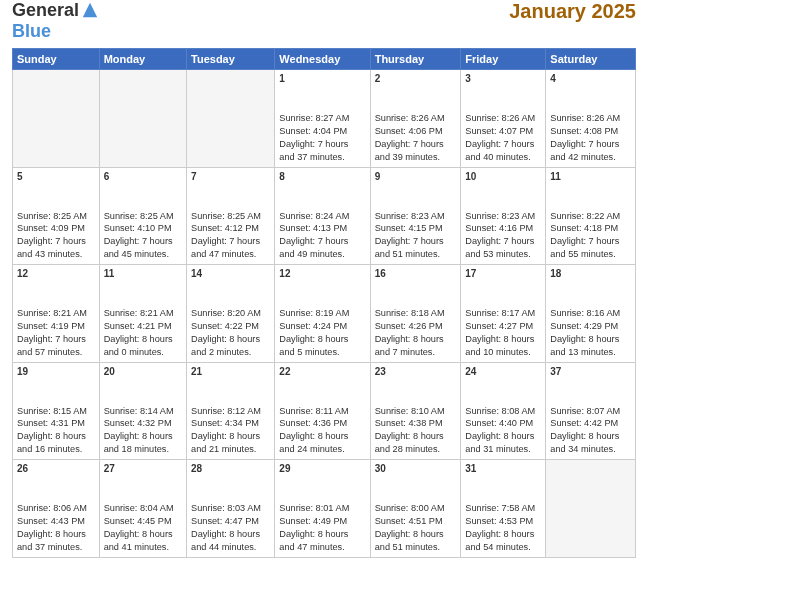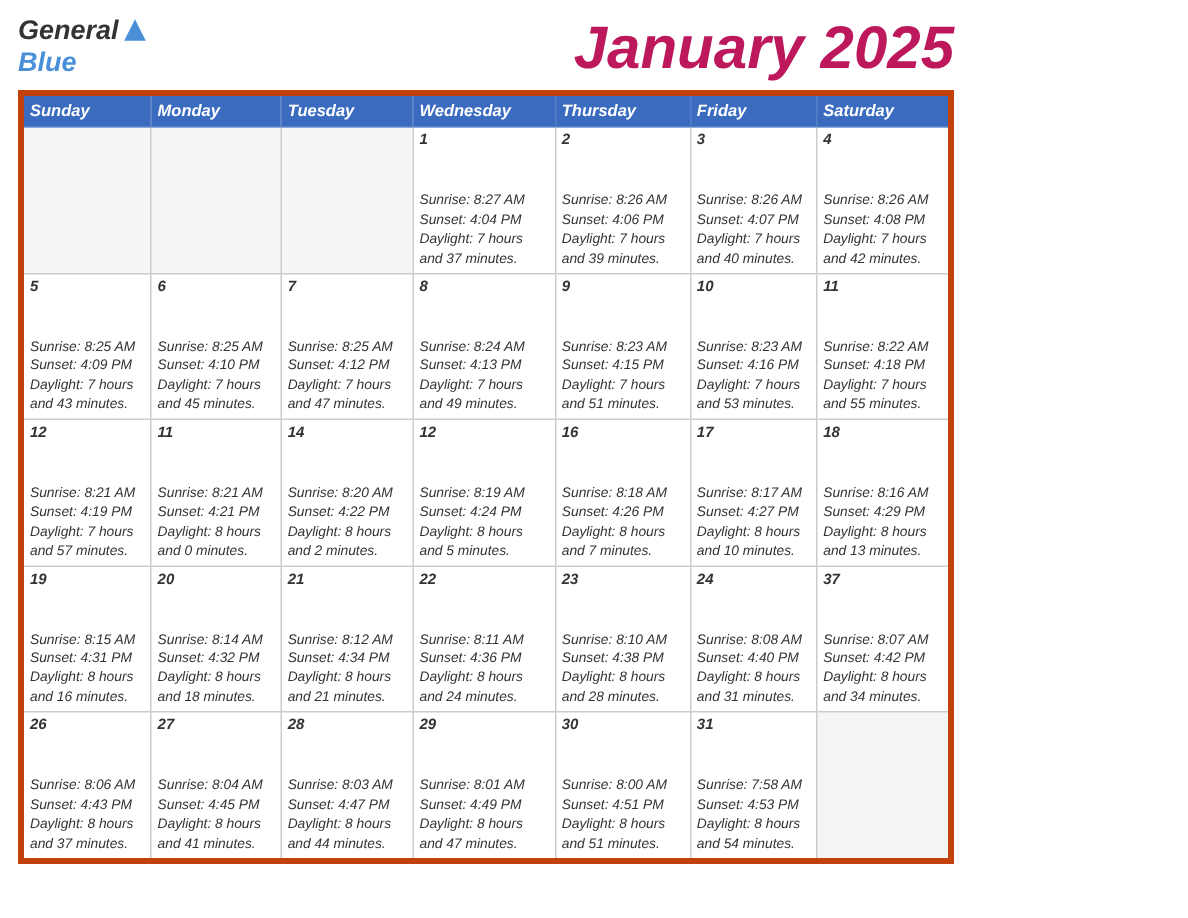--- a/index.html
+++ b/index.html
@@ -6,23 +6,22 @@
     body {
       font-family: Arial, sans-serif;
       background: #fff;
       width: 792px;
       height: 612px;
       overflow: hidden;
     }
     .page {
       width: 648px;
       height: 612px;
-      padding: 10px 12px;
+      padding: 0 12px;
       background: #fff;
-      font-style: italic;
     }
     .header {
       display: flex;
       justify-content: space-between;
       align-items: flex-start;
       margin-bottom: 6px;
     }
     .logo {
       display: flex;
       flex-direction: column;
@@ -45,33 +44,33 @@
     .logo-icon {
       width: 18px;
       height: 18px;
       margin-left: 2px;
       margin-bottom: 2px;
     }
     .title-block {
       text-align: right;
     }
     .cal-title {
-      font-size: 40px;
+      font-size: 20px;
       font-weight: bold;
-      color: #be185d;
+      color: #a16207;
       line-height: 1.1;
     }
     .cal-subtitle {
       font-size: 14px;
       color: #555;
     }
     .calendar {
       width: 100%;
       border-collapse: collapse;
-      border: 4px solid #c2410c;
+      border: 1px solid #c2410c;
     }
     .calendar th {
       background-color: #3a6bbf;
       color: #fff;
       font-size: 11px;
       font-weight: bold;
       padding: 4px 4px;
       text-align: left;
       border: 1px solid #5580c8;
     }

